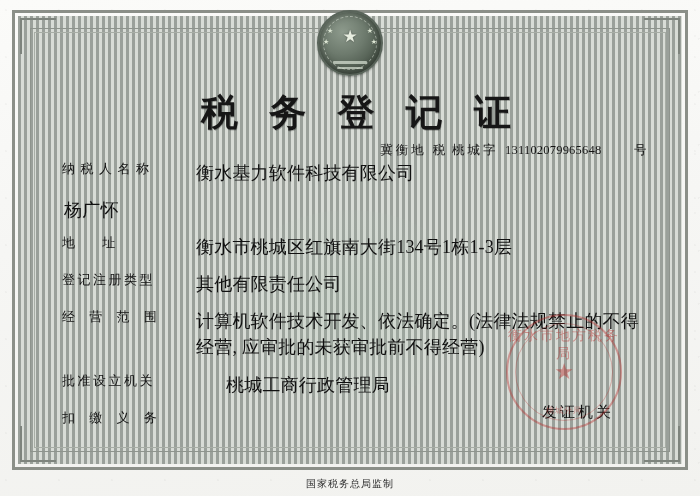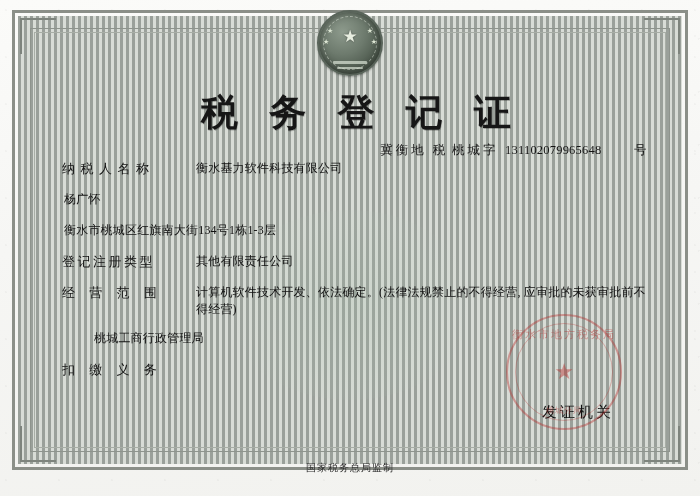--- a/index.html
+++ b/index.html
@@ -212,21 +212,21 @@
   .label {
     flex: 0 0 auto;
     width: 132px;
     font-size: 13px;
     color: #131313;
     white-space: nowrap;
     letter-spacing: 0.2px;
   }
   .value {
     flex: 1 1 auto;
-    font-size: 12px;
+    font-size: 18px;
     color: #111;
     line-height: 1.45;
     padding-left: 2px;
     letter-spacing: 0.2px;
   }
   .value.indent {
     padding-left: 32px;
   }
   .value.wrap {
     max-width: 470px;
@@ -291,40 +291,40 @@
     transform: translate(-50%,-50%);
     font-size: 22px;
     color: rgba(183,42,40,0.6);
     line-height: 1;
   }
   .seal .seal-top {
     position: absolute;
     left: 0; right: 0;
     top: 11px;
     text-align: center;
-    font-size: 11px;
+    font-size: 14px;
     letter-spacing: 2px;
     color: rgba(183,42,40,0.62);
   }
   .seal .seal-bottom {
     position: absolute;
     left: 0; right: 0;
     bottom: 12px;
     text-align: center;
     font-size: 8px;
     letter-spacing: 1px;
     color: rgba(183,42,40,0.6);
   }
 
   
   .footer {
     position: absolute;
     left: 0;
     right: 0;
-    bottom: 21px;
+    bottom: 5px;
     text-align: center;
     font-size: 10px;
     letter-spacing: 1px;
     color: #2a2a2a;
     z-index: 4;
   }
 
   
   .watermark {
     position: absolute;
@@ -381,34 +381,36 @@
     <div class="row">
       <div class="label lbl-a">纳税人名称</div>
       <div class="value">衡水基力软件科技有限公司</div>
     </div>
 
     <div class="row">
       <div class="value">杨广怀</div>
     </div>
 
     <div class="row">
+      <div class="label lbl-c">地        址</div>
       <div class="value">衡水市桃城区红旗南大街134号1栋1-3层</div>
     </div>
 
     <div class="row">
       <div class="label lbl-d">登记注册类型</div>
       <div class="value">其他有限责任公司</div>
     </div>
 
     <div class="row">
       <div class="label lbl-e">经 营 范 围</div>
       <div class="value wrap">计算机软件技术开发、依法确定。(法律法规禁止的不得经营, 应审批的未获审批前不得经营)</div>
     </div>
 
     <div class="row">
+      <div class="label lbl-f">批准设立机关</div>
       <div class="value indent">桃城工商行政管理局</div>
     </div>
 
     <div class="row">
       <div class="label lbl-g">扣 缴 义 务</div>
     </div>
 
   </div>
 
   <div class="issuer">

